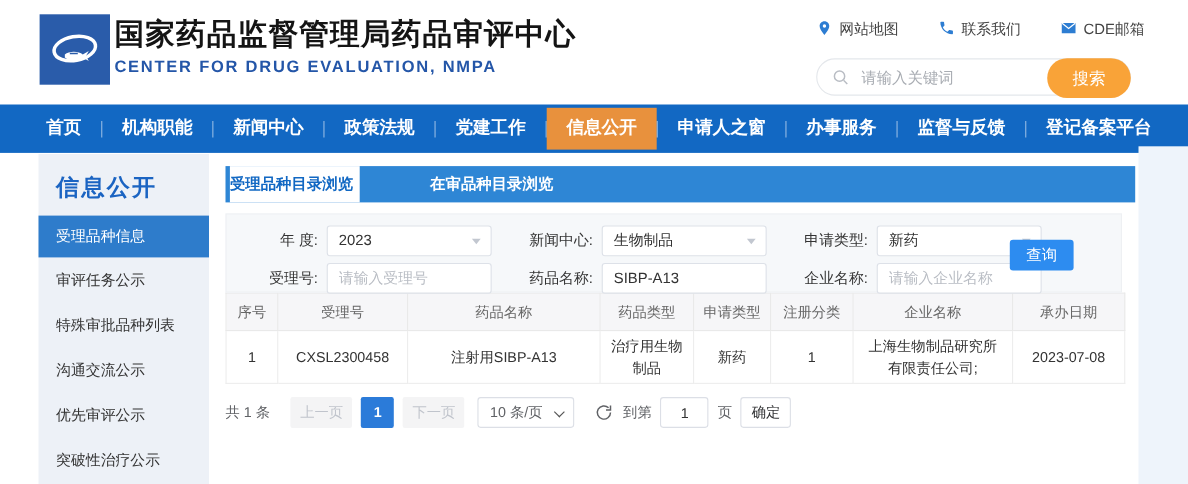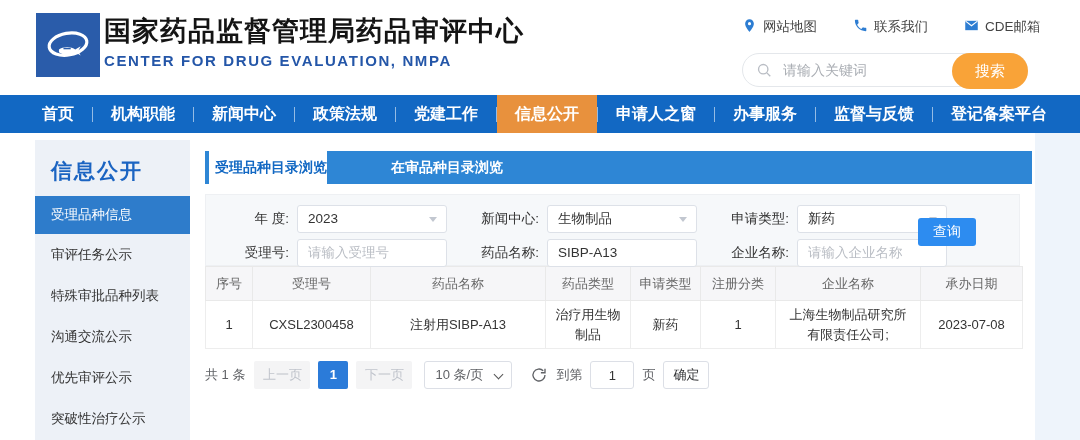--- a/index.html
+++ b/index.html
@@ -18,57 +18,57 @@
   .brand-sub{margin-top:5px;font-size:15px;font-weight:bold;color:var(--brand-blue);letter-spacing:1.6px;}
   .quick-links{position:absolute;left:742px;top:18px;display:flex;gap:36px;align-items:center;font-size:13.5px;color:#444;}
   .quick-link{display:flex;align-items:flex-start;gap:6px;cursor:pointer;}
   .quick-link svg{width:15px;height:15px;fill:var(--icon-blue);}
   .search-bar{position:absolute;left:742px;top:53px;width:286px;height:34px;border:1px solid #e4e7eb;border-radius:17px;background:#fff;}
   .search-bar svg{position:absolute;left:13px;top:8px;width:17px;height:17px;stroke:#b9bdc4;fill:none;}
   .search-input{position:absolute;left:38px;top:1px;width:160px;height:30px;border:none;outline:none;font-size:14px;color:#333;background:transparent;}
   .search-input::placeholder{color:#a9adb3;}
   .search-btn{position:absolute;right:-1px;top:-1px;width:76px;height:36px;border:none;border-radius:18px;background:var(--search-orange);color:#fff;font-size:15px;cursor:pointer;}
   
-  .nav{position:absolute;left:0;top:95px;width:1080px;height:38px;background:var(--nav-blue);display:flex;align-items:center;padding-left:24px;}
+  .nav{position:absolute;left:0;top:95px;width:1080px;height:44px;background:var(--nav-blue);display:flex;align-items:center;padding-left:24px;}
   .nav-item{color:#fff;font-weight:bold;font-size:16px;height:38px;line-height:38px;padding:0 18px;cursor:pointer;white-space:nowrap;}
   .nav-item.active{background:var(--nav-orange);}
   .nav-sep{width:1px;height:15px;background:rgba(255,255,255,.55);}
   
   .right-bg{position:absolute;left:1035px;top:133px;width:45px;height:307px;background:var(--page-bg);}
   
   .sidebar{position:absolute;left:35px;top:140px;width:155px;height:300px;background:#edf1f7;}
   .sidebar-title{height:56px;line-height:62px;padding-left:16px;color:#1b64c2;font-size:21px;font-weight:bold;letter-spacing:2px;}
   .side-item{height:41px;line-height:41px;padding-left:16px;font-size:13.5px;color:#333;cursor:pointer;}
   .side-item.active{height:38px;line-height:38px;background:var(--side-active);color:#fff;}
   
   .main{position:absolute;left:205px;top:142px;width:827px;}
   .breadcrumb{display:flex;align-items:center;gap:7px;height:34px;font-size:13px;color:#333;border-bottom:1px solid #e9e9e9;}
   .breadcrumb svg{width:13px;height:13px;fill:var(--icon-blue);}
   .tabbar{margin-top:9px;height:33px;background:var(--tab-blue);display:flex;padding-left:4px;width:827px;}
   .tab{height:33px;line-height:33px;font-size:14px;font-weight:bold;cursor:pointer;}
-  .tab.active{width:118px;text-align:right;background:#fff;color:var(--nav-blue);}
+  .tab.active{width:118px;text-align:left;background:#fff;color:var(--nav-blue);}
   .tab.inactive{color:#fff;padding:0 30px;margin-left:34px;}
   
   .filter-panel{margin-top:10px;width:815px;height:72px;background:#f6f8fa;border:1px solid #eef0f3;position:relative;padding-top:9px;}
   .f-row{display:flex;align-items:center;height:30px;margin-left:25px;margin-bottom:4px;}
   .f-label{font-size:13.5px;color:#333;text-align:right;}
   .f-label.w1{width:58px;}
   .f-label.w2{width:72px;margin-left:20px;}
   .field{position:relative;width:150px;height:28px;margin-left:8px;background:#fff;border:1px solid #dde1e8;border-radius:3px;font-size:13.5px;line-height:26px;padding:0 10px;color:#333;cursor:pointer;}
   .field .caret{position:absolute;right:9px;top:11px;width:0;height:0;border-left:4px solid transparent;border-right:4px solid transparent;border-top:5px solid #c2c7d0;}
   .field input{border:none;outline:none;width:100%;height:24px;font-size:13.5px;color:#333;background:transparent;padding:0;}
   .field input::placeholder{color:#b9bdc4;}
   .query-btn{position:absolute;right:43px;top:23px;width:58px;height:28px;border:none;border-radius:3px;background:var(--primary-blue);color:#fff;font-size:14px;cursor:pointer;}
   
   table{margin-top:0;width:817px;border-collapse:collapse;table-layout:fixed;font-size:13px;}
   th{background:#f6f6f8;color:#666;font-weight:normal;height:34px;border:1px solid #e9e9e9;}
   td{color:#333;height:48px;text-align:center;border:1px solid #ededed;padding:2px 8px;line-height:1.5;}
   
   .pager{margin-top:12px;display:flex;align-items:center;gap:8px;font-size:13px;color:#606266;}
-  .pg-total{margin-right:1px;}
+  .pg-total{margin-right:11px;}
   .pg-btn{width:56px;height:28px;line-height:28px;text-align:center;background:#f4f4f5;color:#c0c4cc;border-radius:2px;cursor:not-allowed;}
   .pg-num{width:30px;height:28px;line-height:28px;text-align:center;background:var(--pg-active);color:#fff;border-radius:2px;font-weight:bold;cursor:pointer;}
   .pg-size{position:relative;width:88px;height:28px;line-height:26px;border:1px solid #dcdfe6;border-radius:3px;background:#fff;padding:0 10px;cursor:pointer;margin-left:4px;}
   .pg-size .chev{position:absolute;right:9px;top:9px;width:7px;height:7px;border-right:1.5px solid #555;border-bottom:1.5px solid #555;transform:rotate(45deg);}
   .pg-refresh{margin-left:10px;width:18px;height:18px;cursor:pointer;}
   .pg-refresh svg{width:18px;height:18px;stroke:#606266;fill:none;}
   .pg-goto-input{width:44px;height:28px;border:1px solid #dcdfe6;border-radius:3px;text-align:center;font-size:13px;color:#333;outline:none;}
   .pg-confirm{width:46px;height:28px;border:1px solid #dcdfe6;border-radius:3px;background:#fff;color:#303133;font-size:13px;cursor:pointer;}
 </style>
 </head>

